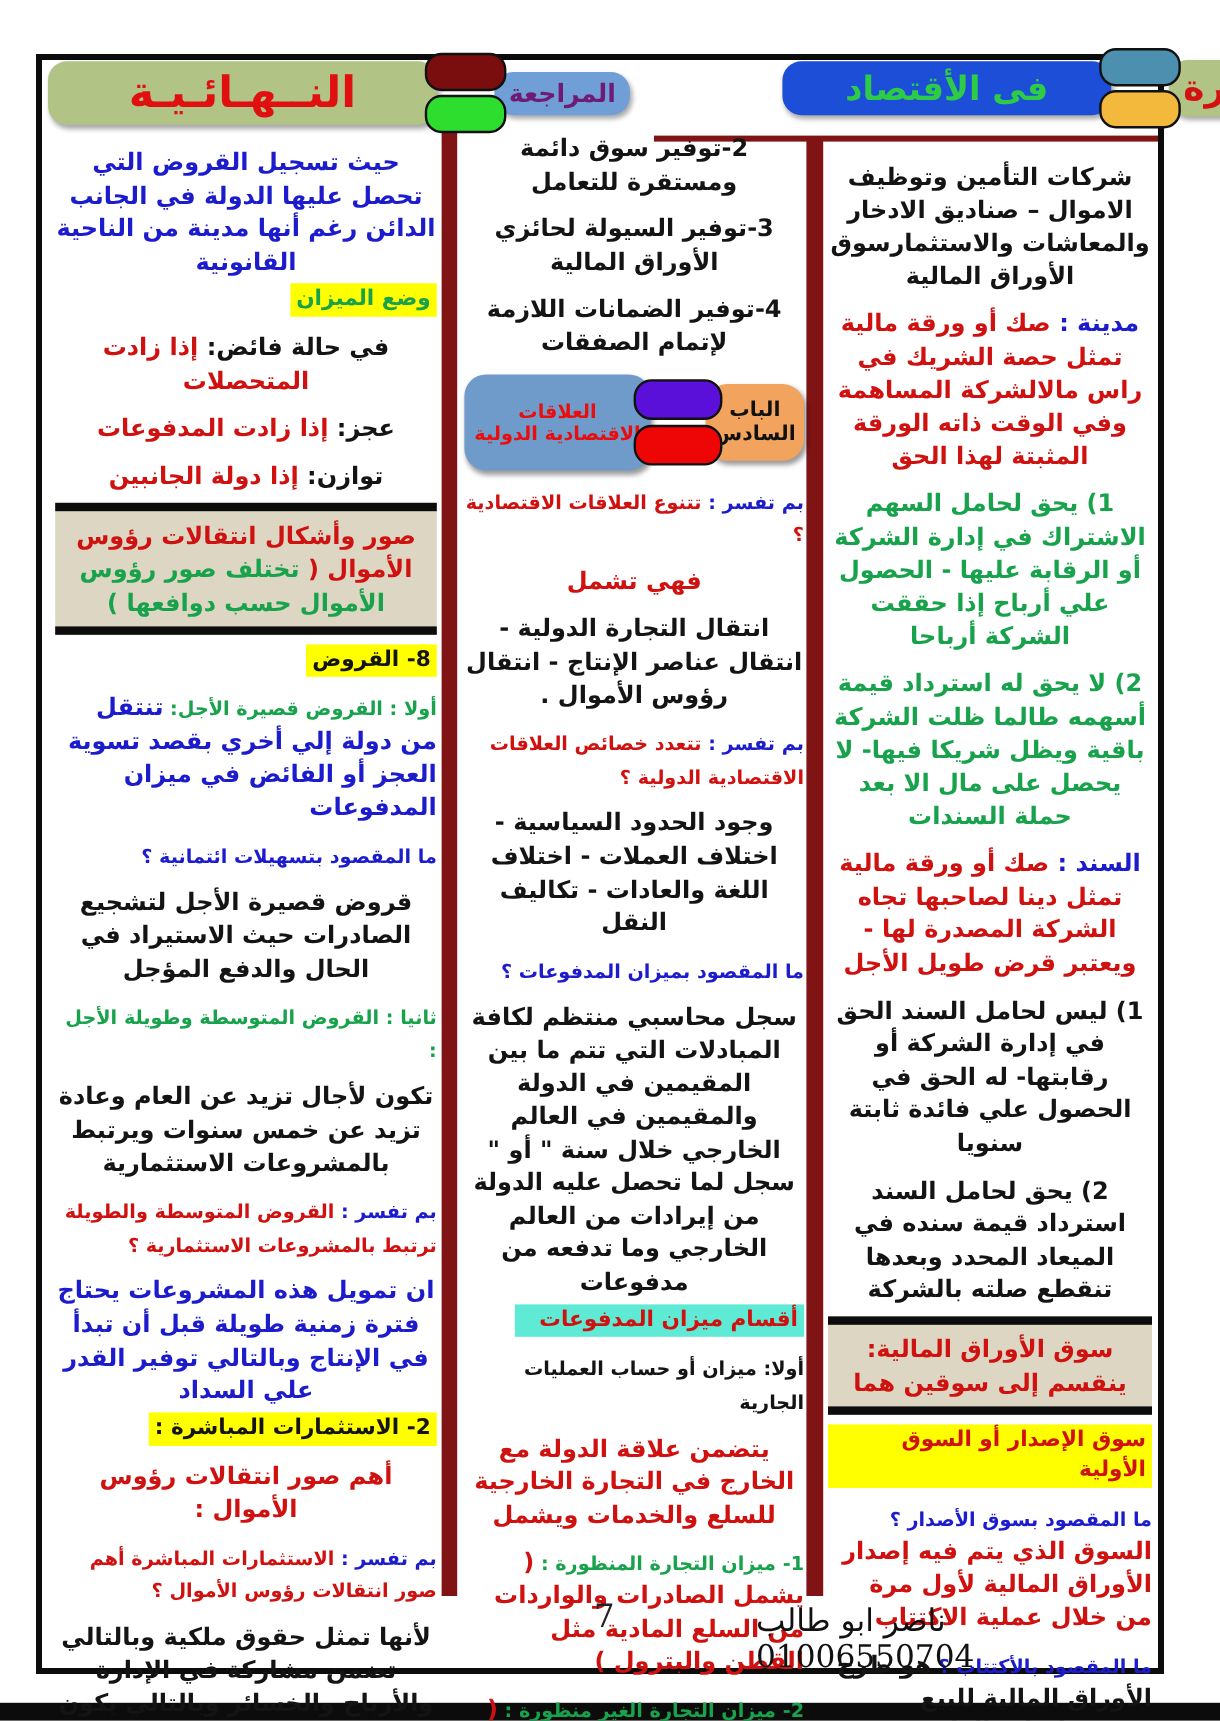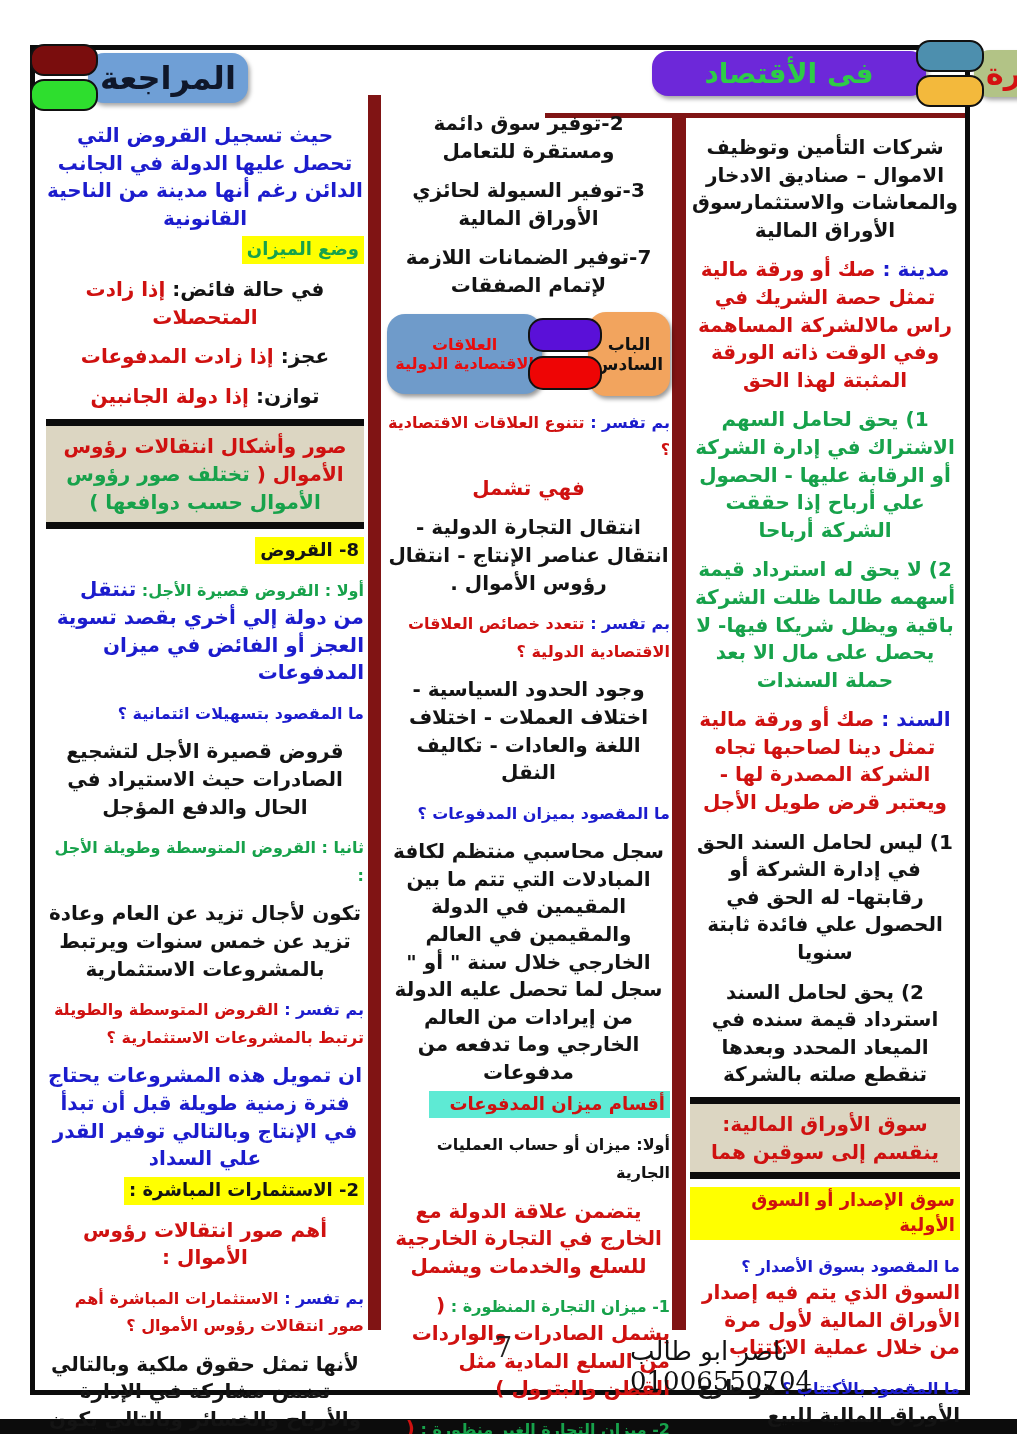--- a/index.html
+++ b/index.html
@@ -16,33 +16,33 @@
   #divider-right{left:672px;top:116px;width:14px;height:1214px;}
   #topline{position:absolute;left:545px;top:113px;width:420px;height:5px;background:#801414;}
 
   
   .hdr{position:absolute;display:flex;align-items:center;gap:0;}
   #hdr-right{left:652px;top:40px;}
   #hdr-left{left:40px;top:44px;}
   .pill{border-radius:16px;box-shadow:2px 3px 4px rgba(0,0,0,.35);padding:6px 12px;
     font-weight:bold;white-space:nowrap;display:flex;align-items:center;justify-content:center;}
   .pill.olive{background:#b2c386;}
-  .pill.salmon{background:#6d28d9;}
+  .pill.salmon{background:#1d4ed8;}
   .pill.bluep{background:#6f9fd6;}
   .stack{display:flex;flex-direction:column;gap:3px;margin:0 -10px;z-index:3;}
   .mini{width:64px;height:28px;border:2px solid #111;border-radius:14px;display:block;}
   .mini.blue{background:#4d8fae;}
   .mini.gold{background:#f3b93c;}
   .mini.maroon{background:#7a0d0d;}
   .mini.green{background:#2ede2e;}
   .mini.purple{background:#5a10d8;}
   .mini.redp{background:#ee0505;}
   #brand-right{font-size:30px;color:#d41111;z-index:1;}
   #subject-right{font-size:28px;color:#2ecc46;z-index:2;min-width:250px;}
-  #brand-left{font-size:32px;color:#0f172a;z-index:1;}
+  #brand-left{font-size:21px;color:#701a75;z-index:1;}
   #subject-left{font-size:36px;color:#e01010;letter-spacing:4px;min-width:300px;z-index:2;}
 
   
   .col{position:absolute;}
   #col-right{left:690px;top:122px;width:270px;}
   #col-middle{left:387px;top:98px;width:283px;}
   #col-left{left:46px;top:110px;width:318px;}
 
   .blk{margin:12px 0 4px 0;font-weight:bold;font-size:20px;line-height:1.38;text-align:center;}
   .blk.q-right{text-align:right;}
@@ -56,21 +56,21 @@
   .heading-yellow .hl-bg{background:#ffff00;padding:1px 5px 2px 5px;display:inline-block;}
   .heading-orange .hl-bg{background:#5eead4;padding:1px 5px 2px 20px;display:inline-block;}
 
   .box{background:#dcd6c2;border-top:7px solid #0c0c0c;border-bottom:7px solid #0c0c0c;
     padding:6px 8px;margin:8px 0;font-weight:bold;font-size:20px;line-height:1.4;text-align:center;}
 
   
   .banner{display:flex;align-items:center;justify-content:center;margin:12px 0 10px 0;}
   .banner-pill{border-radius:18px;box-shadow:2px 3px 4px rgba(0,0,0,.4);display:flex;
     align-items:center;justify-content:center;font-weight:bold;text-align:center;}
-  .banner-pill.orange{background:#f2a45e;width:96px;height:84px;color:#111;font-size:17px;z-index:1;}
+  .banner-pill.orange{background:#f2a45e;width:96px;height:64px;color:#111;font-size:17px;z-index:1;}
   .banner-pill.bluebp{background:#6f9bca;width:168px;height:80px;color:#e90d0d;font-size:16px;z-index:1;padding:0 6px;}
   .banner-stack{display:flex;flex-direction:column;gap:4px;margin:0 -14px;z-index:4;}
   .banner-stack .mini{width:70px;height:30px;border-radius:15px;}
 
   
   #page-number{position:absolute;left:495px;top:1332px;font-family:"DejaVu Serif","DejaVu Sans",serif;
     font-size:27px;color:#222;}
   #author-line{position:absolute;left:630px;top:1336px;width:336px;text-align:left;
     font-family:"DejaVu Serif","DejaVu Sans",serif;font-size:26px;color:#111;}
 </style>
@@ -91,39 +91,40 @@
   </div>
   <div class="pill salmon" id="subject-right">فى الأقتصاد</div>
 </div>
 
 <div class="hdr" id="hdr-left">
   <div class="pill bluep" id="brand-left">المراجعة</div>
   <div class="stack">
     <span class="mini maroon"></span>
     <span class="mini green"></span>
   </div>
+  <div class="pill olive" id="subject-left">النــهـائـيـة</div>
 </div>
 
 <div class="col" id="col-right">
     <p class="blk text"><span class="c-black">شركات التأمين وتوظيف الاموال – صناديق الادخار والمعاشات والاستثمارسوق الأوراق المالية</span></p>
     <p class="blk text"><span class="c-blue">مدينة : </span><span class="c-red">صك أو ورقة مالية تمثل حصة الشريك في راس مالالشركة المساهمة وفي الوقت ذاته الورقة المثبتة لهذا الحق</span></p>
     <p class="blk text"><span class="c-green">1) يحق لحامل السهم الاشتراك في إدارة الشركة أو الرقابة عليها - الحصول علي أرباح إذا حققت الشركة أرباحا</span></p>
     <p class="blk text"><span class="c-green">2) لا يحق له استرداد قيمة أسهمه طالما ظلت الشركة باقية ويظل شريكا فيها- لا يحصل على مال الا بعد حملة السندات</span></p>
     <p class="blk text"><span class="c-blue">السند :  </span><span class="c-red">صك أو ورقة مالية تمثل دينا لصاحبها تجاه الشركة المصدرة لها - ويعتبر قرض طويل الأجل</span></p>
     <p class="blk text"><span class="c-black">1)  ليس لحامل السند الحق في إدارة الشركة أو رقابتها- له الحق في الحصول علي  فائدة ثابتة سنويا</span></p>
     <p class="blk text"><span class="c-black">2)  يحق لحامل السند استرداد قيمة سنده في الميعاد المحدد وبعدها تنقطع صلته بالشركة</span></p>
     <div class="blk box"><span class="c-red">سوق الأوراق المالية: ينقسم إلى سوقين هما</span></div>
     <p class="blk heading-yellow"><span class="hl-bg"><span class="c-red">سوق الإصدار أو السوق الأولية</span></span></p>
     <p class="blk text q-right"><span class="c-blue sm">ما المقصود بسوق الأصدار ؟ </span><span class="c-red">السوق الذي يتم فيه إصدار الأوراق المالية لأول مرة من خلال عملية الاكتتاب</span></p>
     <p class="blk text q-right"><span class="c-blue sm">ما المقصود بالأكتتاب ؟ </span><span class="c-black">هو طرح الأوراق المالية للبيع وعرضها علي الراغبين في الشراء ووفقا لإجراءات التي حددها القانون</span></p>
   </div>
 <div class="col" id="col-middle">
     <p class="blk text"><span class="c-black">2-توفير سوق دائمة ومستقرة للتعامل</span></p>
     <p class="blk text"><span class="c-black">3-توفير السيولة لحائزي الأوراق المالية</span></p>
-    <p class="blk text"><span class="c-black">7-توفير الضمانات اللازمة لإتمام الصفقات</span></p>
+    <p class="blk text"><span class="c-black">4-توفير الضمانات اللازمة لإتمام الصفقات</span></p>
   <div class="banner">
     <div class="banner-pill orange">
       <span>الباب السادس</span>
     </div>
     <div class="banner-stack">
       <span class="mini purple"></span>
       <span class="mini redp"></span>
     </div>
     <div class="banner-pill bluebp">
       <span>العلاقات الاقتصادية الدولية</span>

